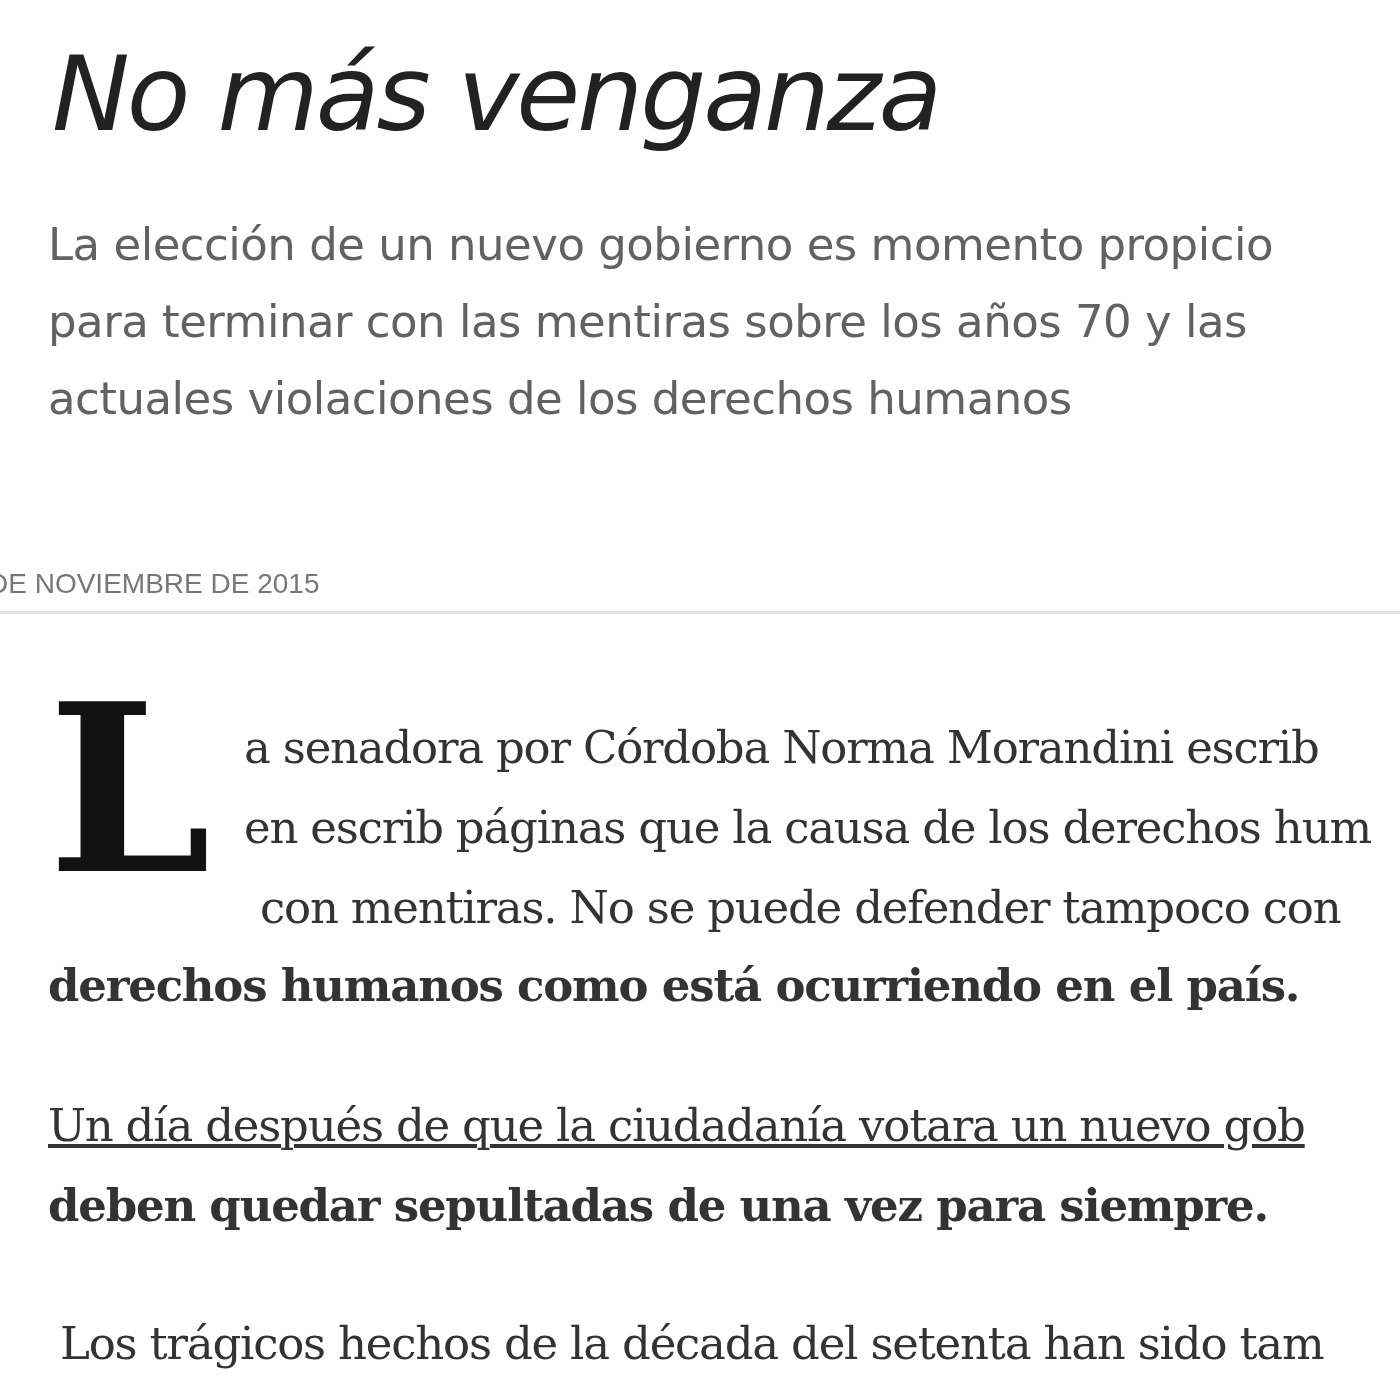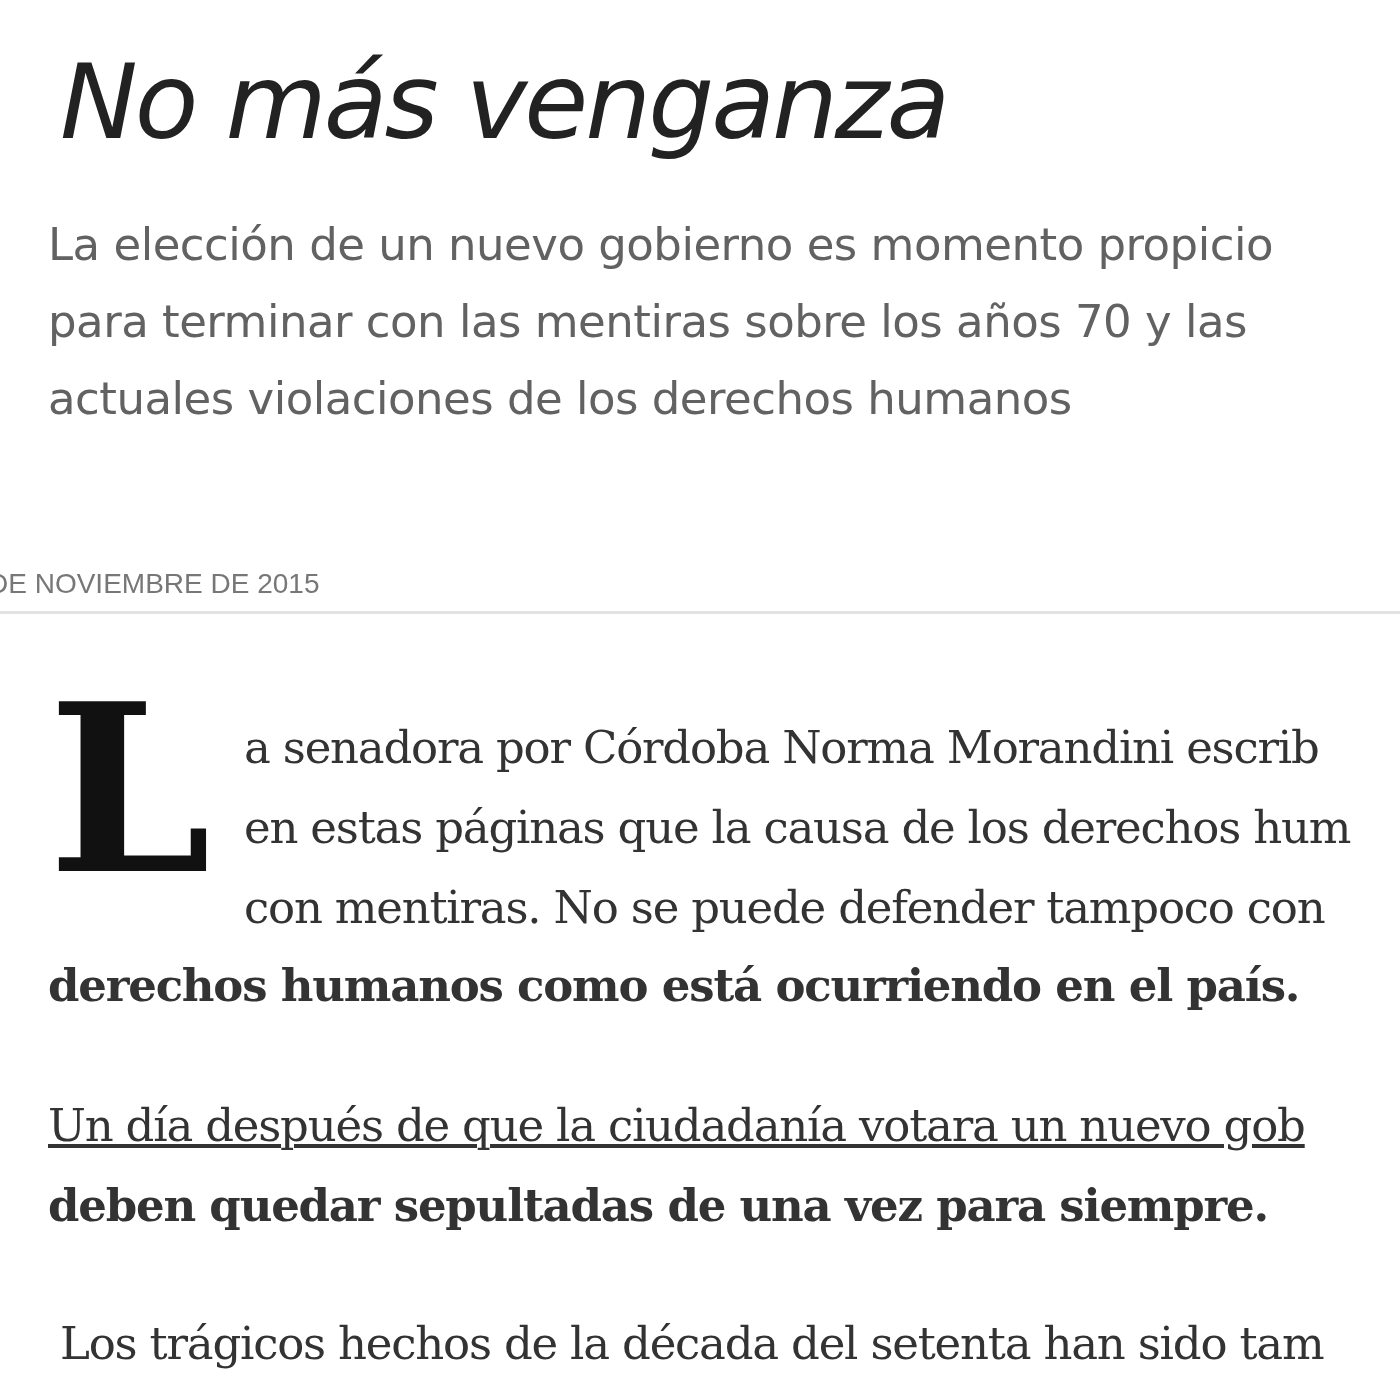--- a/index.html
+++ b/index.html
@@ -10,21 +10,21 @@
     body {
       width: 1400px;
       height: 1400px;
       overflow: hidden;
       position: relative;
     }
     .headline {
       position: absolute;
       left: 48px;
       top: 20px;
-      margin: 12px;
+      margin: 4px;
       font-family: "DejaVu Sans", sans-serif;
       font-style: italic;
       font-weight: normal;
       font-size: 104px;
       line-height: 140px;
       letter-spacing: -3px;
       color: #222222;
       white-space: nowrap;
     }
     .subtitle {
@@ -102,21 +102,21 @@
 </div>
 
 <div class="dateline"><span>DE NOVIEMBRE DE 2015</span></div>
 
 <div class="divider"></div>
 
 <div class="article-body">
   <div class="drop-cap">L</div>
 
   <div class="body-line" style="left:196px; top:28px;">a senadora por Córdoba Norma Morandini escrib</div>
-  <div class="body-line" style="left:196px; top:108px;">en estas páginas que la causa de los derechos hum</div>
-  <div class="body-line" style="left:196px; top:188px;">con mentiras. No se puede defender tampoco con</div>
+  <div class="body-line" style="left:196px; top:108px;">en escrib páginas que la causa de los derechos hum</div>
+  <div class="body-line" style="left:212px; top:188px;">con mentiras. No se puede defender tampoco con</div>
   <div class="body-line" style="left:0px; top:266px;font-weight:bold;">derechos humanos como está ocurriendo en el país.</div>
 
   <div class="body-line" style="left:0px; top:406px;text-decoration:underline;">Un día después de que la ciudadanía votara un nuevo gob</div>
   <div class="body-line" style="left:0px; top:486px;font-weight:bold;">deben quedar sepultadas de una vez para siempre.</div>
 
   <div class="body-line" style="left:12px; top:624px;text-align:center;">Los trágicos hechos de la década del setenta han sido tam</div>
 </div>
 
 </body></html>

